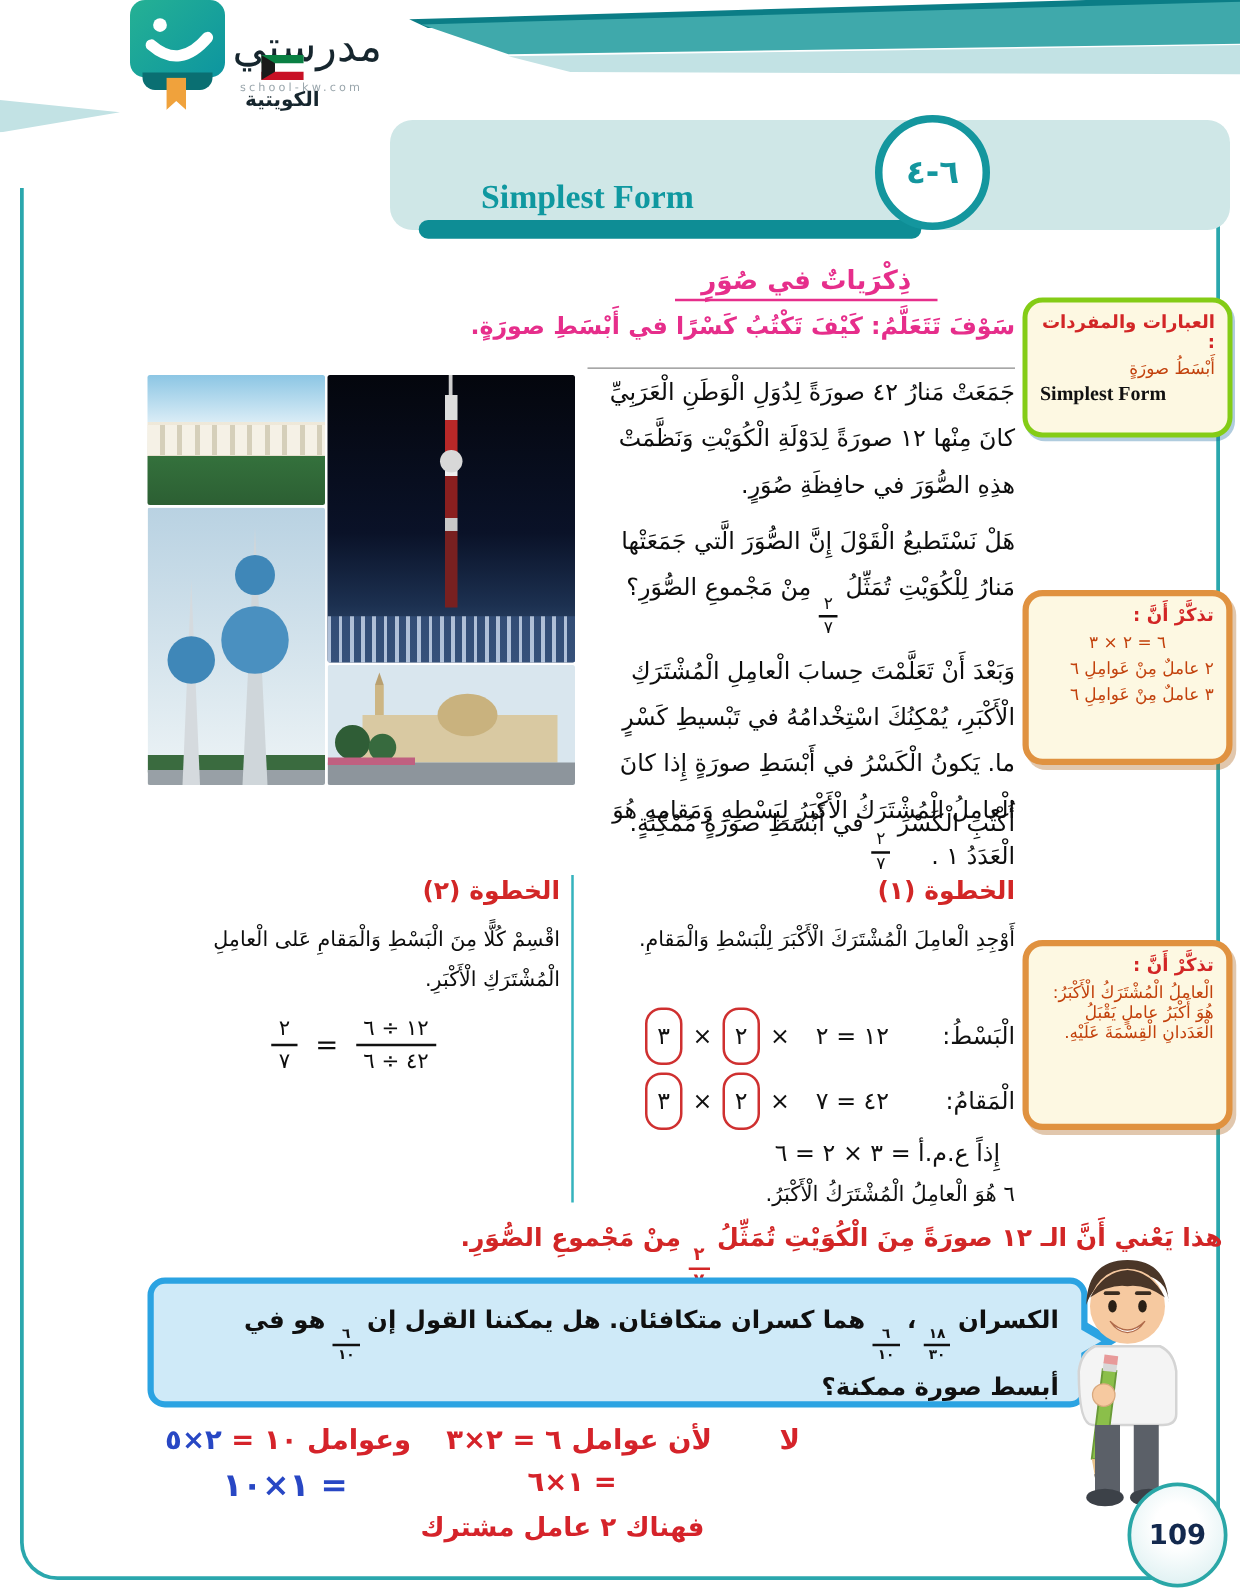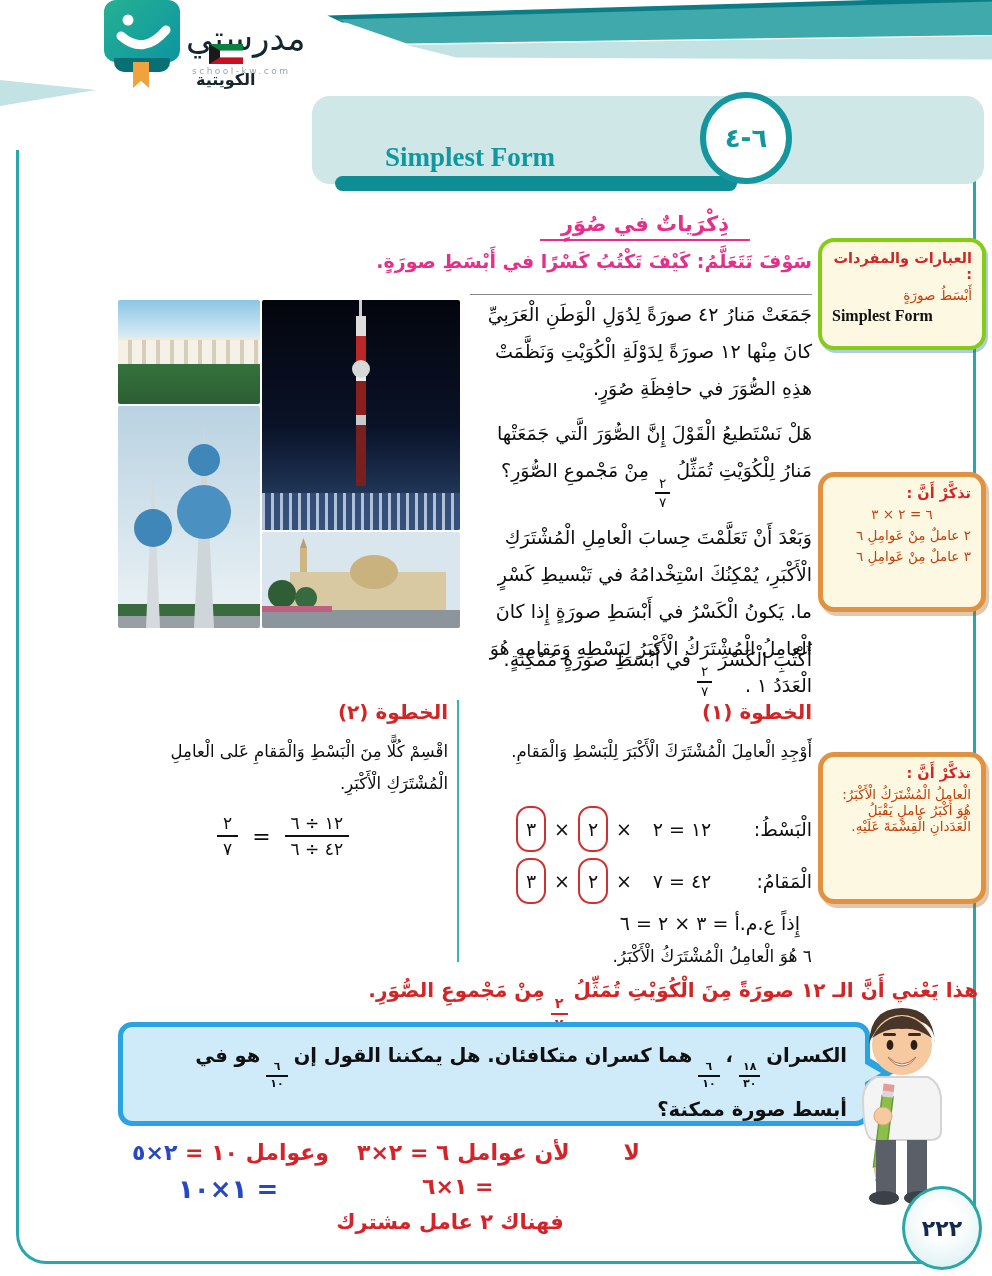--- a/index.html
+++ b/index.html
@@ -342,15 +342,15 @@
 
   <div class="abs ans1">
     <span class="red-ink" style="margin-left:26px;">لا</span>
     <span class="red-ink">لأن عوامل ٦ = ٢×٣</span>
     <span><span class="red-ink">وعوامل ١٠ =</span> <span class="blue-ink">٢×٥</span></span>
   </div>
   <div class="abs ans2a red-ink">= ١×٦</div>
   <div class="abs ans2b blue-ink">= ١×١٠</div>
   <div class="abs ans3 red-ink">فهناك ٢ عامل مشترك</div>
 
-  <div class="abs pagenum">٢٢٢</div>
+  <div class="abs pagenum">109</div>
 
 </div>
 
 </body></html>

